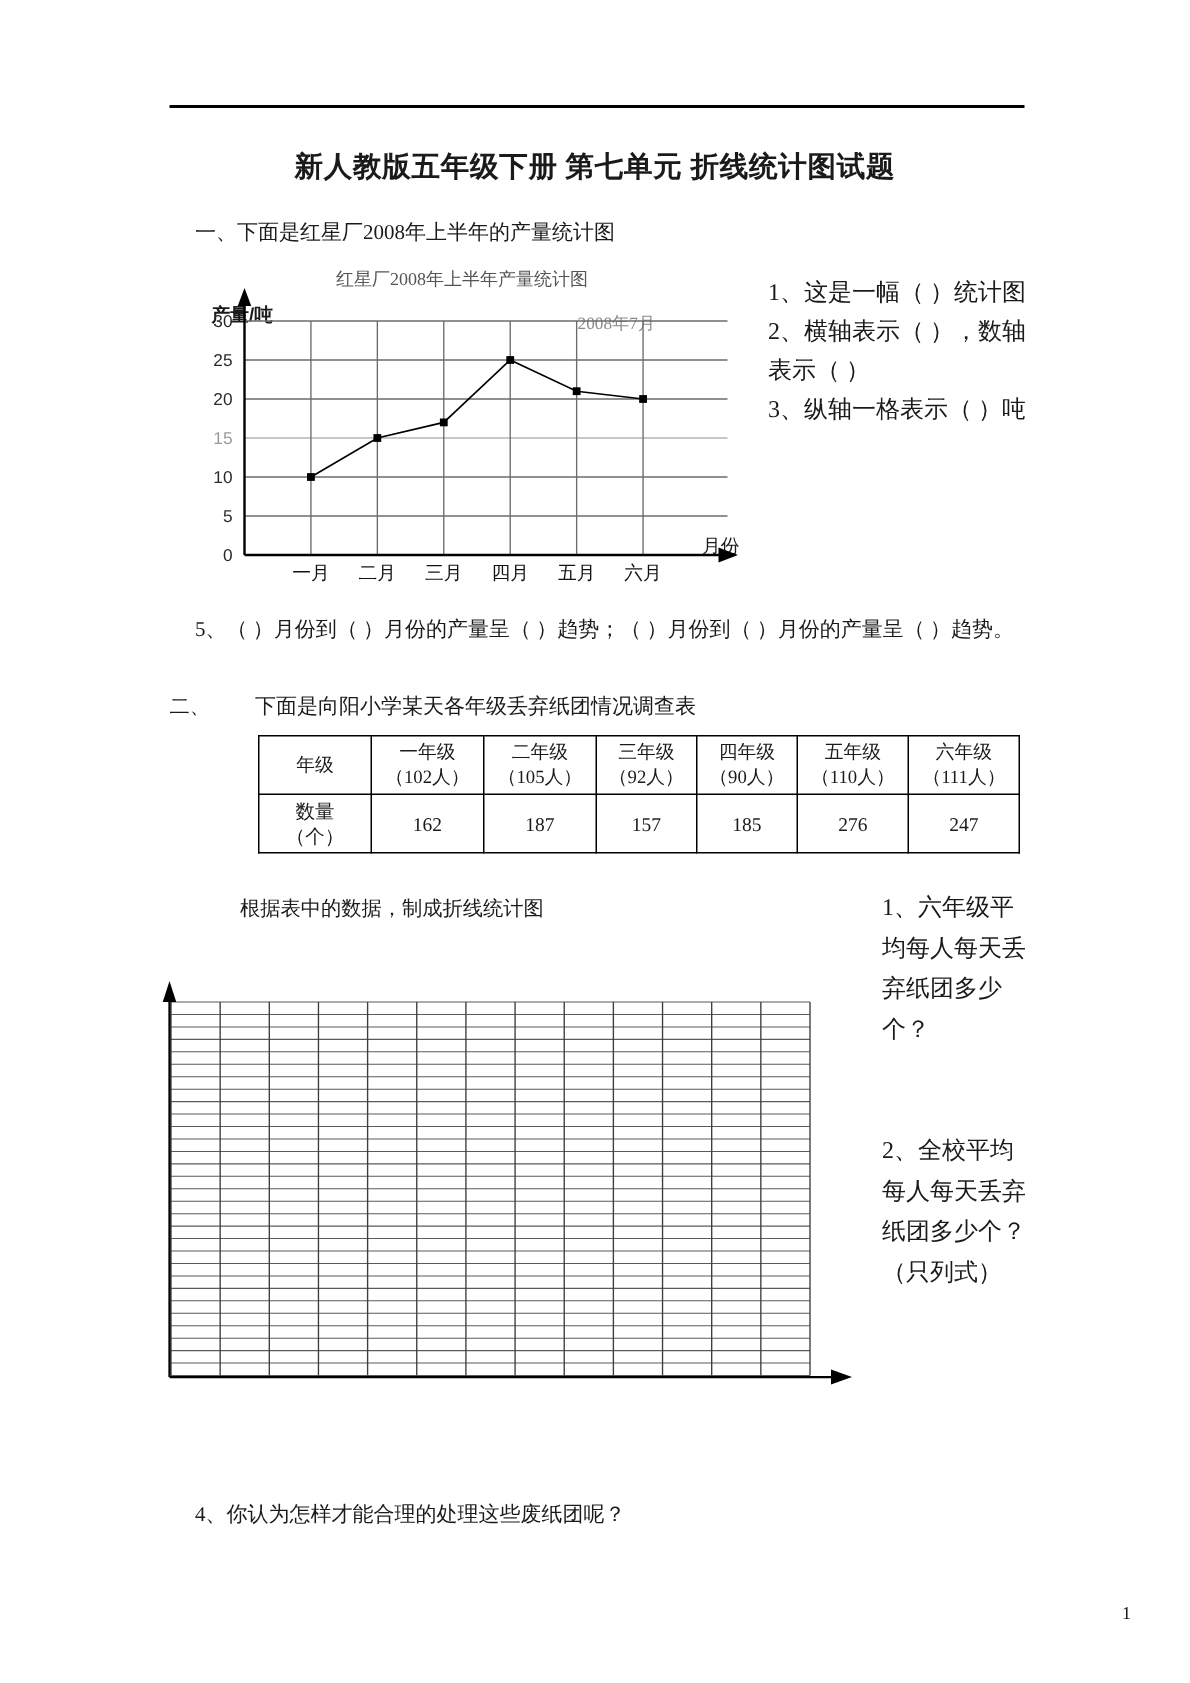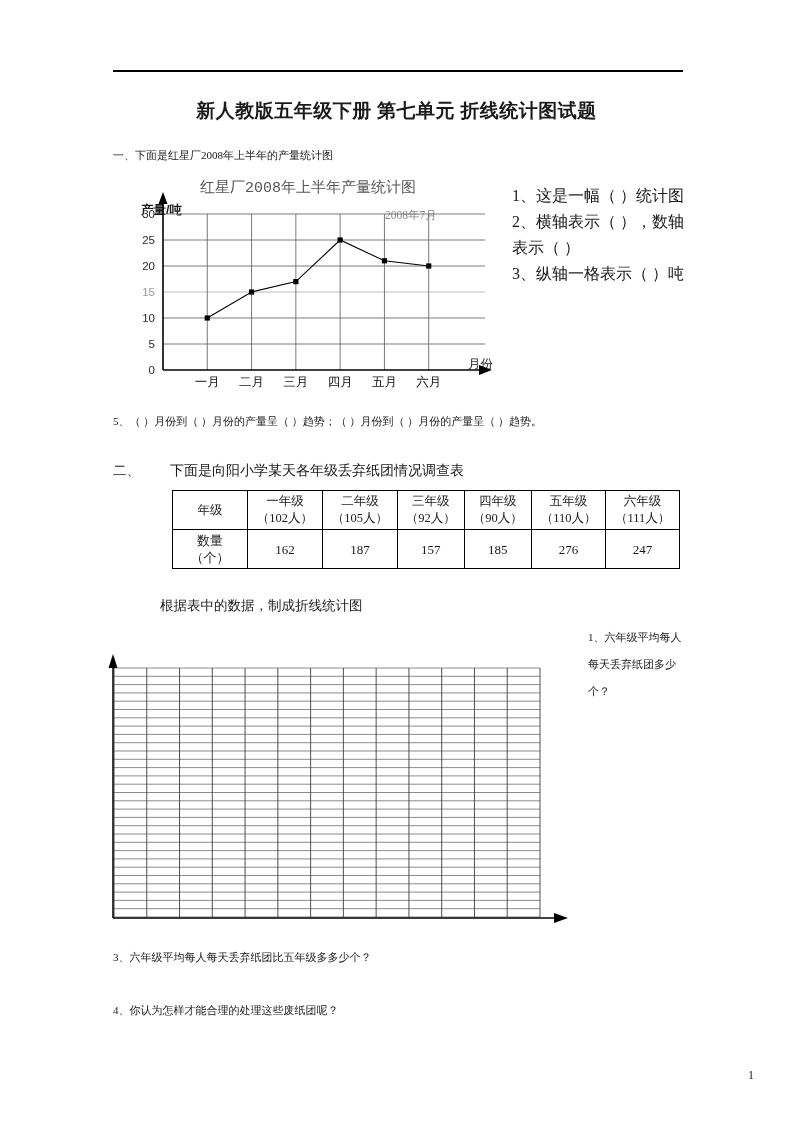--- a/index.html
+++ b/index.html
@@ -33,23 +33,24 @@
     position: absolute;
     left: 0; top: 98px;
     width: 793px;
     text-align: center;
     font-size: 19px;
     font-weight: bold;
     letter-spacing: 0.5px;
   }
   .q-line {
     position: absolute;
-    font-size: 11px;
+    font-size: 14px;
     line-height: 25px;
     white-space: pre;
+    margin-left: 17px;
   }
   .sec1-intro {
     left: 113px;
     top: 143px;
   }
   
   .rcol1 {
     position: absolute;
     left: 512px;
     top: 183px;
@@ -65,23 +66,23 @@
     left: 113px;
     top: 178px;
     width: 390px;
     height: 215px;
   }
   .chart1-title {
     position: absolute;
     left: 0; top: 0;
     width: 390px;
     text-align: center;
-    font-size: 15px;
+    font-size: 12px;
     color: #555;
-    font-family: Liberation Mono, monospace;
+    font-family: Liberation Serif, serif;
   }
   .chart1-ylabel {
     position: absolute;
     left: 28px;
     top: 24px;
     font-size: 12.5px;
     font-weight: bold;
     font-family: "Liberation Sans", sans-serif;
   }
   .chart1-note {
@@ -166,23 +167,22 @@
     top: 597px;
     font-size: 13.5px;
   }
 
   
   .rcol2 {
     position: absolute;
     left: 588px;
     top: 592px;
     width: 100px;
-    font-size: 11px;
+    font-size: 16px;
     line-height: 27px;
-    margin-top: 32px;
   }
   .rcol2 p { margin: 0; }
   .rcol2 .gap { height: 54px; }
 
   
   .blank-grid {
     position: absolute;
     left: 96px;
     top: 628px;
     width: 490px;
@@ -319,20 +319,21 @@
         <td>247</td>
       </tr>
     </tbody>
   </table>
 
   <div class="make-chart-note">根据表中的数据，制成折线统计图</div>
 
   <div class="rcol2">
     <p>1、六年级平均每人每天丢弃纸团多少个？</p>
     <div class="gap"></div>
+    <p>2、全校平均每人每天丢弃纸团多少个？（只列式）</p>
   </div>
 
   <div class="blank-grid">
     <svg width="490" height="312">
       <g id="grid-h">
           <line x1="18" x2="444" y1="40" y2="40" stroke="#5a5a5a" stroke-width="0.7"></line>
           <line x1="18" x2="444" y1="48.3" y2="48.3" stroke="#5a5a5a" stroke-width="0.7"></line>
           <line x1="18" x2="444" y1="56.6" y2="56.6" stroke="#5a5a5a" stroke-width="0.7"></line>
           <line x1="18" x2="444" y1="64.9" y2="64.9" stroke="#5a5a5a" stroke-width="0.7"></line>
           <line x1="18" x2="444" y1="73.2" y2="73.2" stroke="#5a5a5a" stroke-width="0.7"></line>
@@ -379,18 +380,17 @@
           <line x1="411.2307692307692" x2="411.2307692307692" y1="40" y2="289" stroke="#3c3c3c" stroke-width="0.9"></line>
           <line x1="444" x2="444" y1="40" y2="289" stroke="#3c3c3c" stroke-width="0.9"></line>
         </g>
       <line x1="17" y1="38" x2="17" y2="290" stroke="#000" stroke-width="1.5"></line>
       <polygon points="17,26 12.5,40 21.5,40" fill="#000"></polygon>
       <line x1="17" y1="290" x2="460" y2="290" stroke="#000" stroke-width="1.5"></line>
       <polygon points="472,290 458,285 458,295" fill="#000"></polygon>
     </svg>
   </div>
 
-  <div class="q-line sec2-q3">3、六年级平均每人每天丢弃纸团比五年级多多少个？</div>
   <div class="q-line sec2-q4">4、你认为怎样才能合理的处理这些废纸团呢？</div>
 
   <div class="page-num">1</div>
 
 </div>
 
 </body></html>

